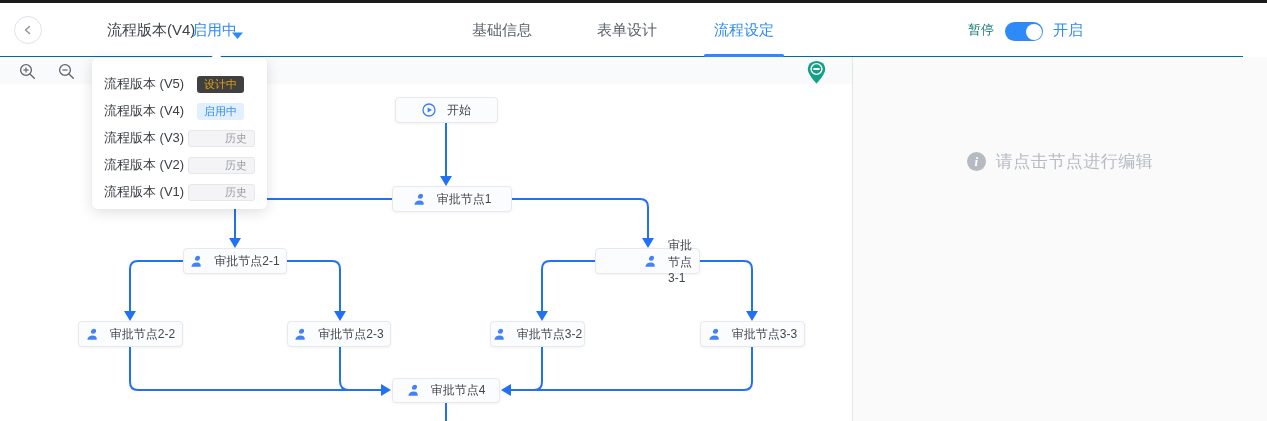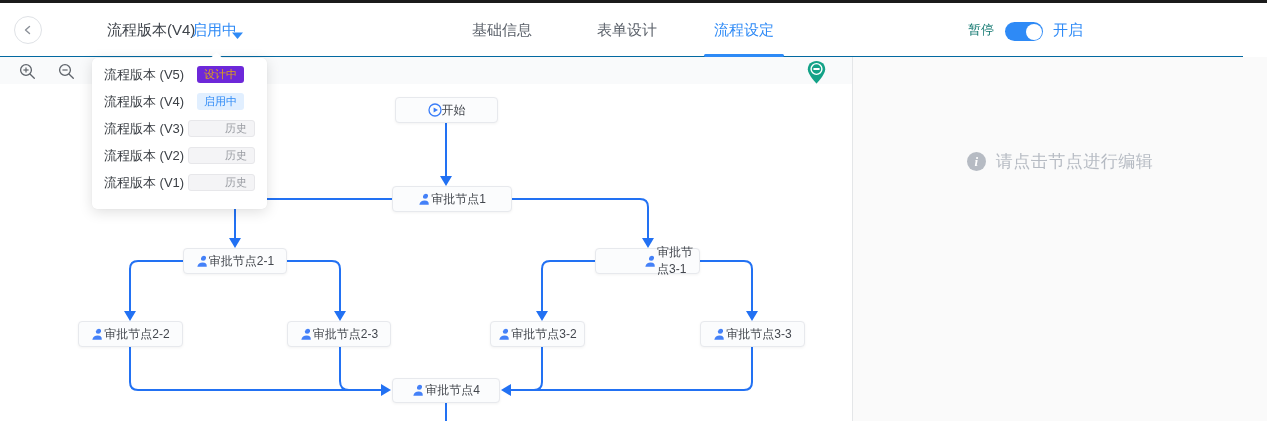--- a/index.html
+++ b/index.html
@@ -37,41 +37,41 @@
   .canvas-toolbar { position:absolute; left:0; top:0; width:852px; height:27px; background:#f9fafb; }
   .zoom-icon { position:absolute; top:6px; width:17px; height:17px; cursor:pointer; }
   .zoom-in-icon { left:19px; }
   .zoom-out-icon { left:58px; }
   .pin-icon { position:absolute; left:806px; top:3px; cursor:pointer; }
 
   .connectors { position:absolute; left:0; top:0; z-index:2; }
 
   .flow-node { position:absolute; height:26px; background:#fbfcfd; border:1px solid #e7e9ed;
     border-radius:4px; box-shadow:0 1px 3px rgba(0,0,0,0.05); display:flex; align-items:center;
-    justify-content:center; font-size:12px; color:#42464d; z-index:5; cursor:pointer; }
+    justify-content:center; gap:11px; font-size:12px; color:#42464d; z-index:5; cursor:pointer; }
   .flow-node .nicon { display:flex; align-items:center; }
   .node-start { left:395px; top:40px;  width:103px; }
   .node-n1   { left:392px; top:129px; width:120px; }
   .node-n2_1 { left:183px; top:191px; width:104px; }
   .node-n2_2 { left:78px;  top:264px; width:105px; }
   .node-n2_3 { left:287px; top:264px; width:104px; }
   .node-n3_1 { left:595px; top:191px; width:105px;padding-left:48px; }
   .node-n3_2 { left:490px; top:264px; width:95px; }
   .node-n3_3 { left:700px; top:264px; width:105px; }
   .node-n4   { left:392px; top:321px; width:108px; height:25px; }
 
   
   .dropdown { position:absolute; left:92px; top:58px; width:175px; background:#fff; border-radius:5px;
     box-shadow:0 3px 14px rgba(0,0,0,0.13), 0 0 1px rgba(0,0,0,0.08); padding:8px 0; z-index:40; }
   .dropdown .notch { position:absolute; left:120px; top:-4px; width:9px; height:9px; background:#fff;
     transform:rotate(45deg); }
-  .dd-item { height:27px; display:flex; align-items:flex-start; padding:0 12px; cursor:pointer; }
+  .dd-item { height:27px; display:flex; align-items:flex-end; padding:0 12px; cursor:pointer; }
   .dd-item .dd-label { font-size:13px; color:#3c4046; width:93px; }
   .dd-badge { font-size:11px; line-height:17px; padding:0 7px; border-radius:3px; white-space:nowrap; }
-  .badge-design { background:#6d28d9; color:#dfa214; }
+  .badge-design { background:#404040; color:#dfa214; }
   .badge-active { background:#e1efff; color:#2e8af6; }
   .badge-history { background:#f4f4f6; color:#9a9da3; border:1px solid #e7e7ea; line-height:15px;padding-left:36px; }
 
   
   .right-panel { position:absolute; left:852px; top:57px; width:415px; height:364px; background:#fafafa;
     border-left:1px solid #e4e6e8; }
   .hint-row { position:absolute; left:0; top:93px; width:100%; display:flex; align-items:center;
     justify-content:center; gap:10px; }
   .info-icon { width:19px; height:19px; border-radius:50%; background:#b6bbc3; color:#fff;
     font-size:13px; font-family:"Liberation Serif","DejaVu Serif",serif; font-style:italic; font-weight:bold;

